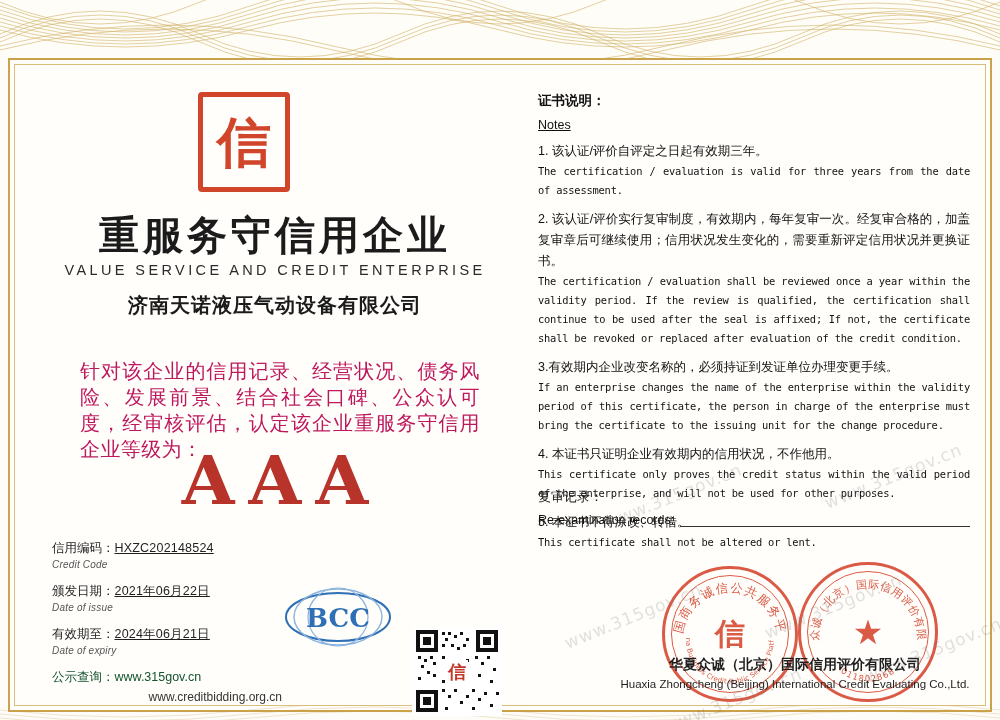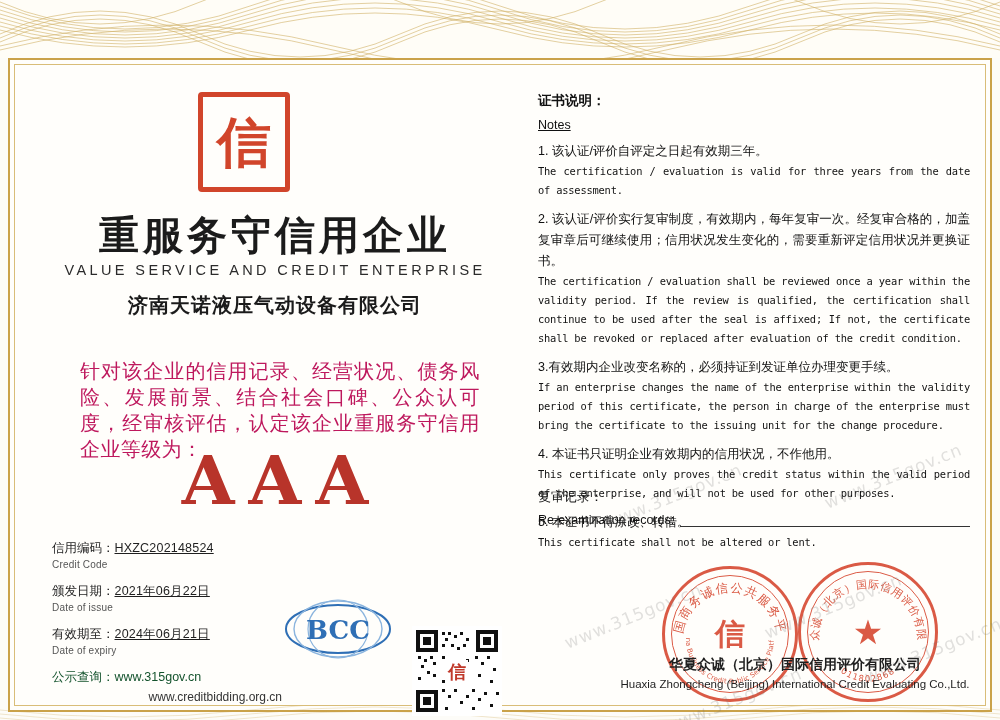--- a/index.html
+++ b/index.html
@@ -195,39 +195,40 @@
     font-size: 12.5px;
     color: #1f1f1f;
     white-space: nowrap;
   }
   .field-cn .fv { letter-spacing: 0.2px; text-decoration: underline; }
   .field-en {
     font-size: 10px;
     color: #555;
     margin-top: 2px;
     letter-spacing: 0.2px;
+    font-style: italic;
   }
   .field-link {
     font-size: 12.5px;
     color: #14532d;
     white-space: nowrap;
   }
   .field-link2 {
     font-size: 12px;
     color: #333;
     margin-top: 4px;
     margin-left: 75px;
     text-align: right;
   }
 
   
   .bcc-logo {
     position: absolute;
     left: 252px;
-    top: 528px;
+    top: 516px;
     width: 112px;
     height: 62px;
     text-align: center;
   }
   .bcc-logo svg { display: block; }
 
   .qr {
     position: absolute;
     left: 382px;
     top: 556px;

